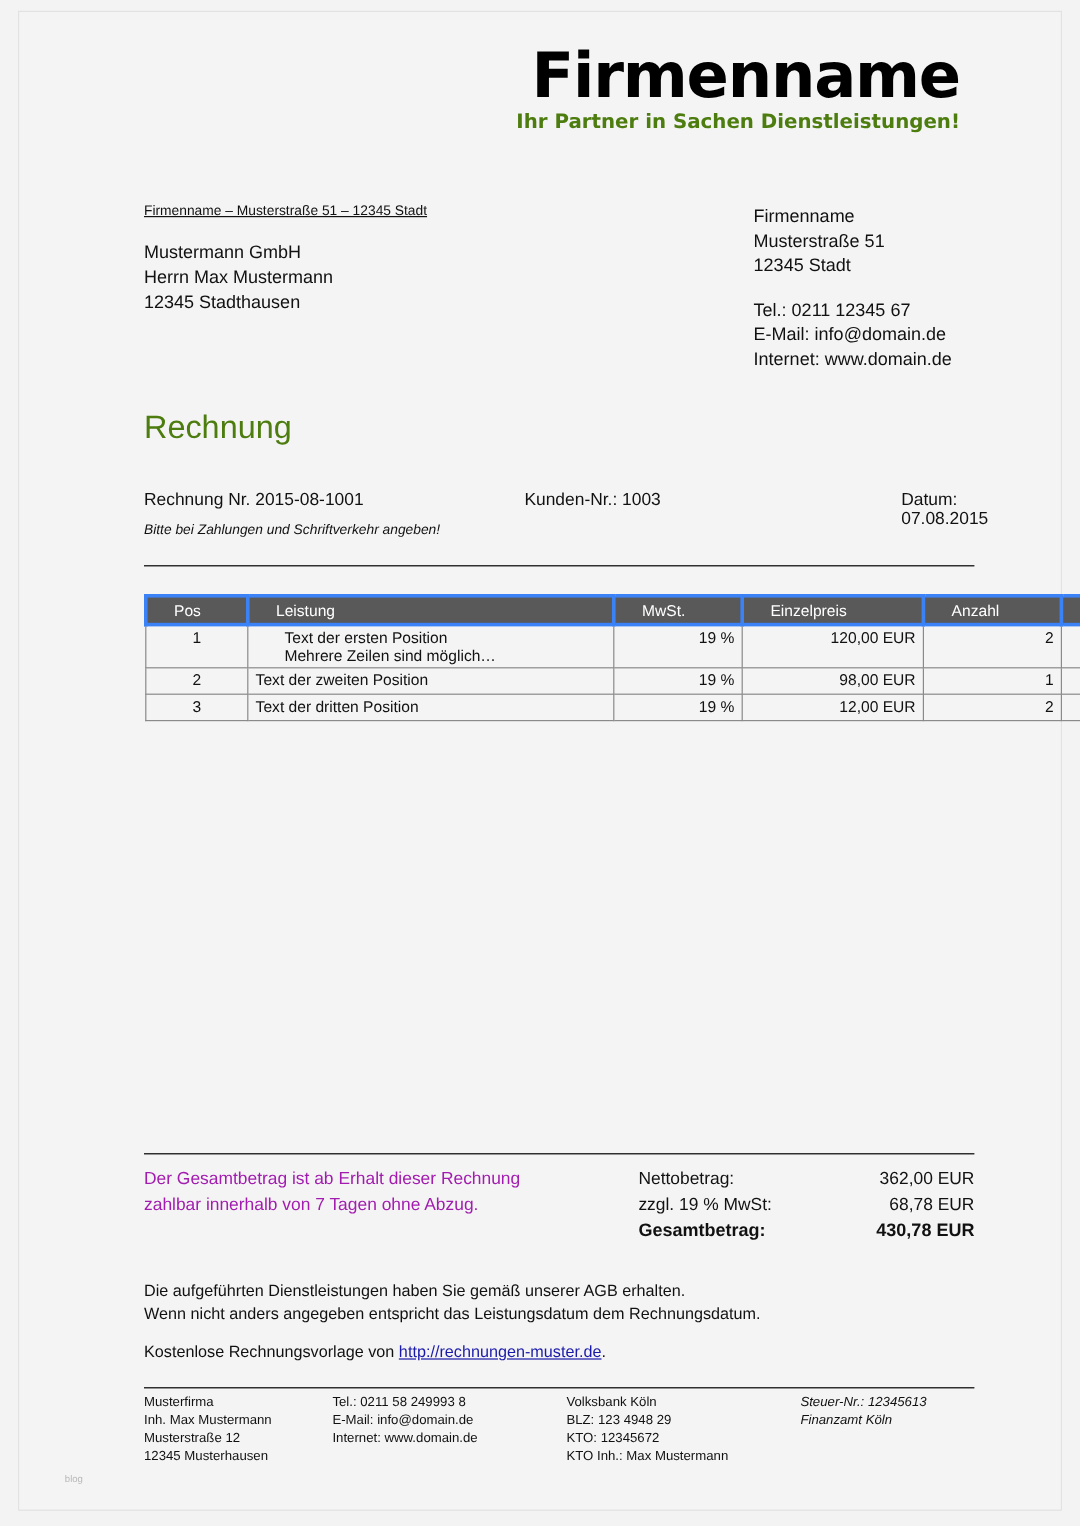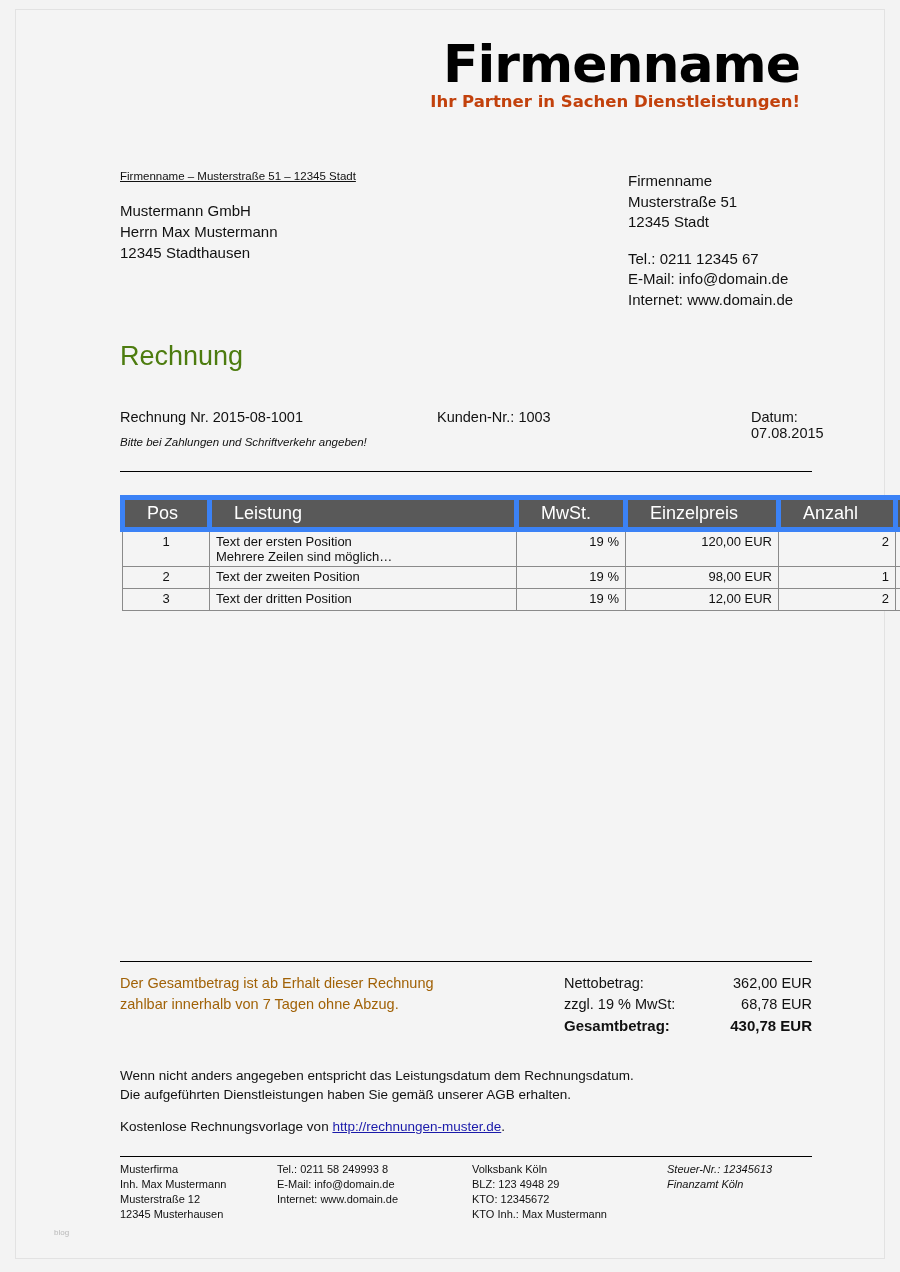--- a/index.html
+++ b/index.html
@@ -42,21 +42,21 @@
     line-height: 56px;
     color: #000;
     margin: 0;
     white-space: nowrap;
   }
   .company-slogan {
     font-family: "DejaVu Sans", sans-serif;
     font-weight: bold;
     font-size: 16.5px;
     line-height: 20px;
-    color: #c2410c;
+    color: #4d7c0f;
     margin: 0;
     white-space: nowrap;
   }
   
   .sender-line {
     position: absolute;
     left: 104px;
     top: 160px;
     font-size: 11.5px;
     color: #111;
@@ -125,73 +125,72 @@
     width: 694px;
     border-collapse: collapse;
     font-size: 13px;
     color: #111;
     table-layout: fixed;
   }
   table.items th {
     background: #595959;
     color: #fff;
     font-weight: normal;
-    font-size: 18px;
+    font-size: 13px;
     padding: 3px 22px;
-    border: 5px solid #3b82f6;
+    border: 3px solid #3b82f6;
     text-align: left;
     white-space: nowrap;
   }
   table.items td {
     border: 1px solid #8a8a8a;
     padding: 2px 6px;
     vertical-align: top;
     background: #f4f4f4;
     height: 17px;
   }
   .c-pos { width: 38px; text-align: center; }
   .c-leistung { width: 258px; }
   .c-mwst { width: 60px; text-align: right; }
   .c-einzel { width: 104px; text-align: right; margin-left: 11px; }
   .c-anzahl { width: 68px; text-align: right; }
   .c-gesamt { width: 118px; text-align: center; }
   th.c-pos { text-align: center; }
   th.c-mwst, th.c-einzel, th.c-anzahl, th.c-gesamt { text-align: center; }
-  .line2 { display: block; }
+  .line2 { display: block; margin-left: 24px; }
   
   .rule-bottom {
     position: absolute;
     left: 104px;
     top: 951px;
     width: 692px;
     height: 1px;
     background: #000;
   }
   .payterms {
     position: absolute;
     left: 104px;
     top: 963px;
     font-size: 14.5px;
     line-height: 21px;
-    color: #a16207;
+    color: #a21caf;
     width: 400px;
   }
   .totals {
     position: absolute;
     left: 516px;
     top: 963px;
     width: 280px;
     font-size: 14.5px;
     color: #111;
   }
   .totals .trow {
     position: relative;
     height: 21px;
     line-height: 21px;
-    margin-left: 32px;
   }
   .totals .tlabel { position: absolute; left: 0; }
   .totals .tval { position: absolute; right: 0; text-align: right; }
   .totals .trow.bold { font-weight: bold; font-size: 15px; }
   .notes {
     position: absolute;
     left: 104px;
     top: 1056px;
     font-size: 13.5px;
     line-height: 19px;
@@ -339,22 +338,22 @@
         <span class="tlabel">zzgl. 19 % MwSt:</span>
         <span class="tval">68,78 EUR</span>
       </div>
       <div class="trow bold">
         <span class="tlabel">Gesamtbetrag:</span>
         <span class="tval">430,78 EUR</span>
       </div>
     </div>
 
     <div class="notes">
+      <div>Die aufgeführten Dienstleistungen haben Sie gemäß unserer AGB erhalten.</div>
       <div>Wenn nicht anders angegeben entspricht das Leistungsdatum dem Rechnungsdatum.</div>
-      <div>Die aufgeführten Dienstleistungen haben Sie gemäß unserer AGB erhalten.</div>
     </div>
 
     <div class="template-note">
       <span>Kostenlose Rechnungsvorlage von </span><a href="#">http://rechnungen-muster.de</a><span>.</span>
     </div>
 
     <div class="rule-footer"></div>
 
     <div class="footer">
       <div class="col col1">

